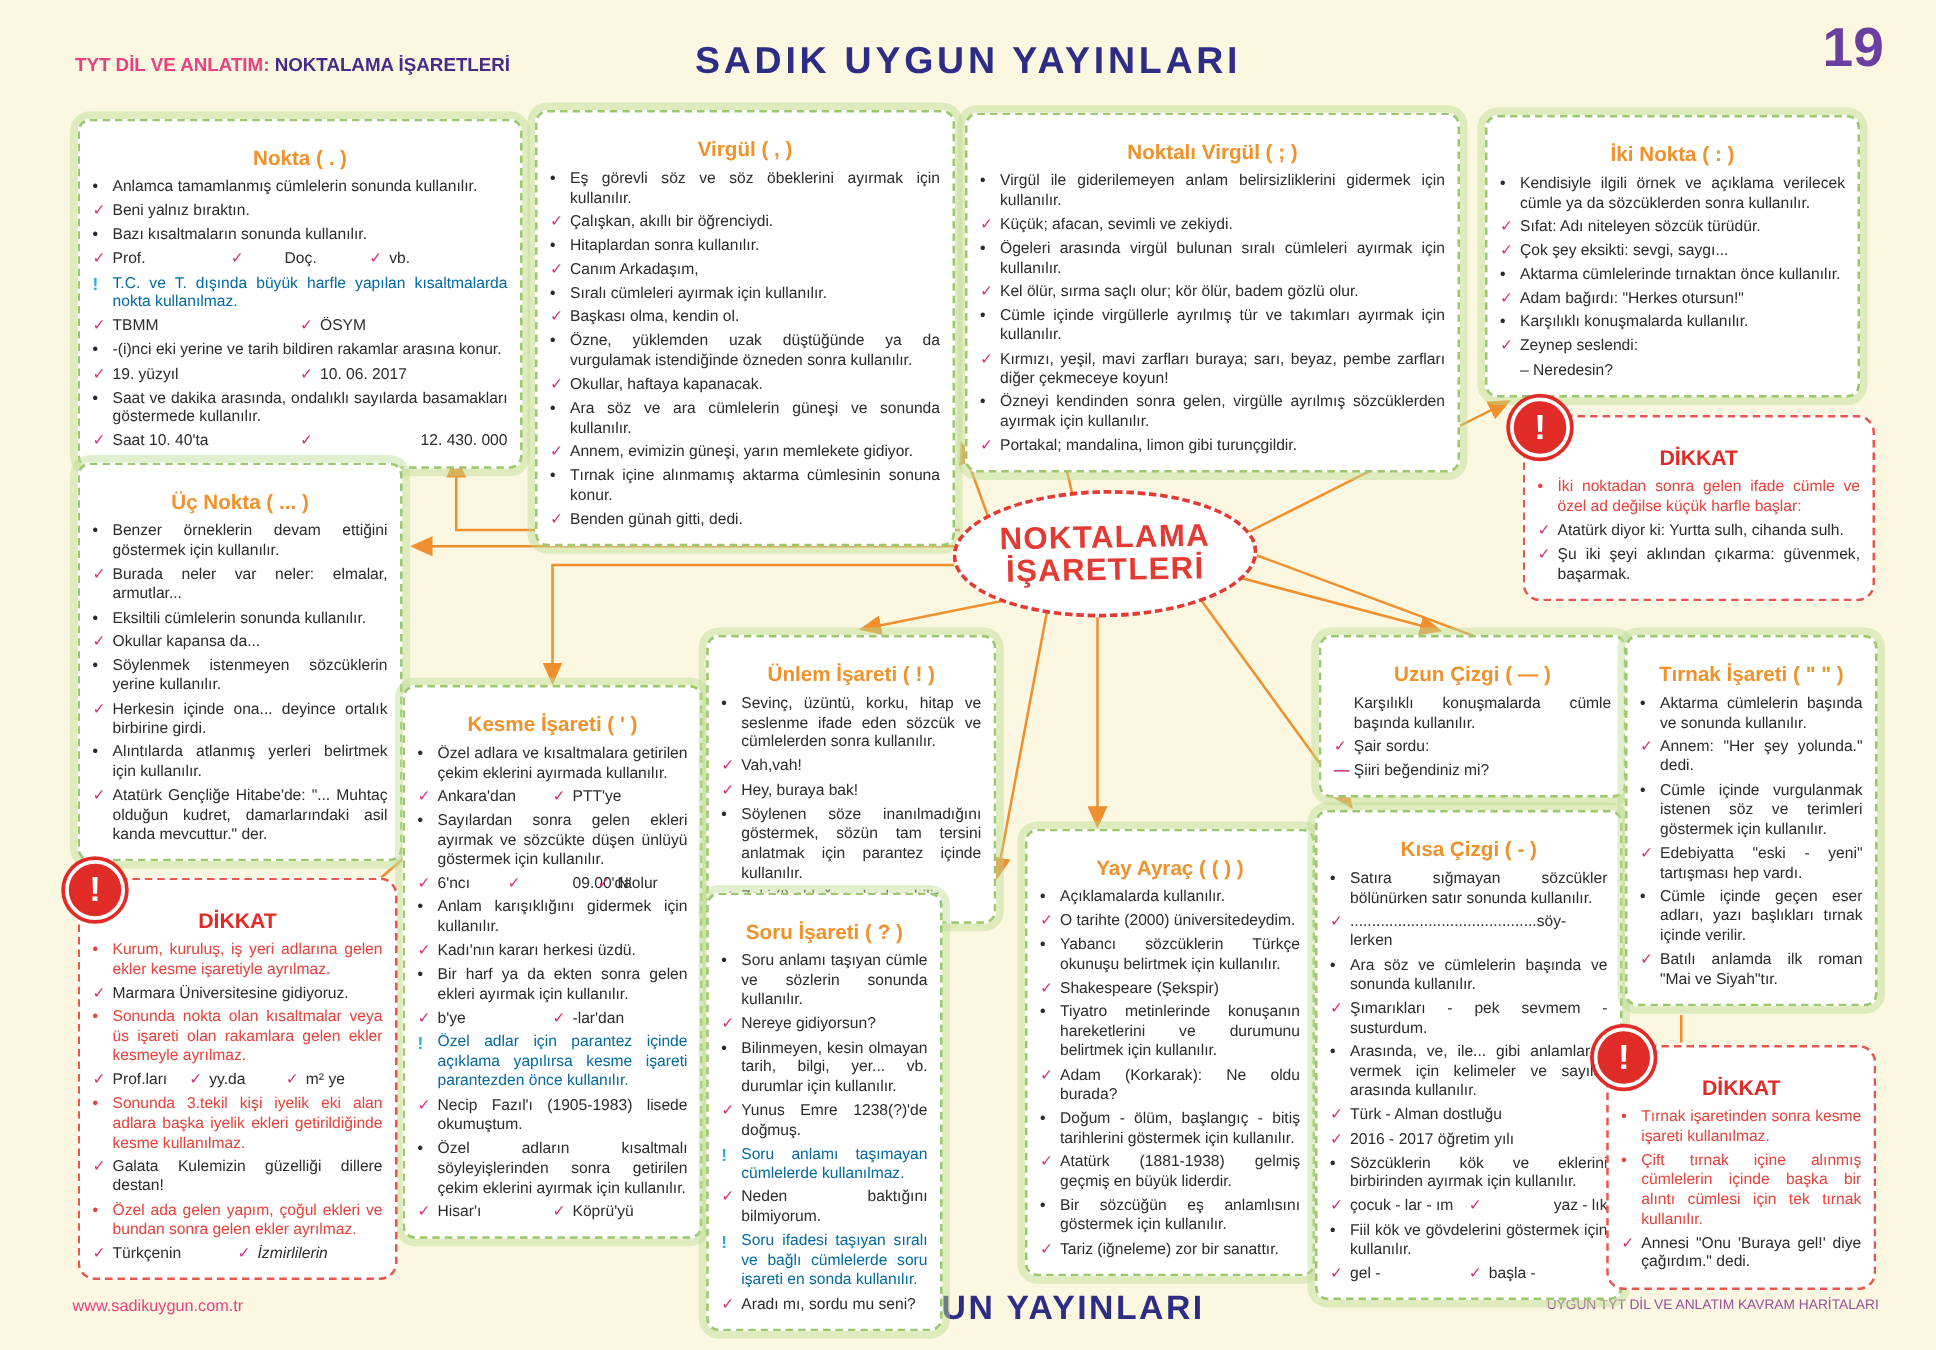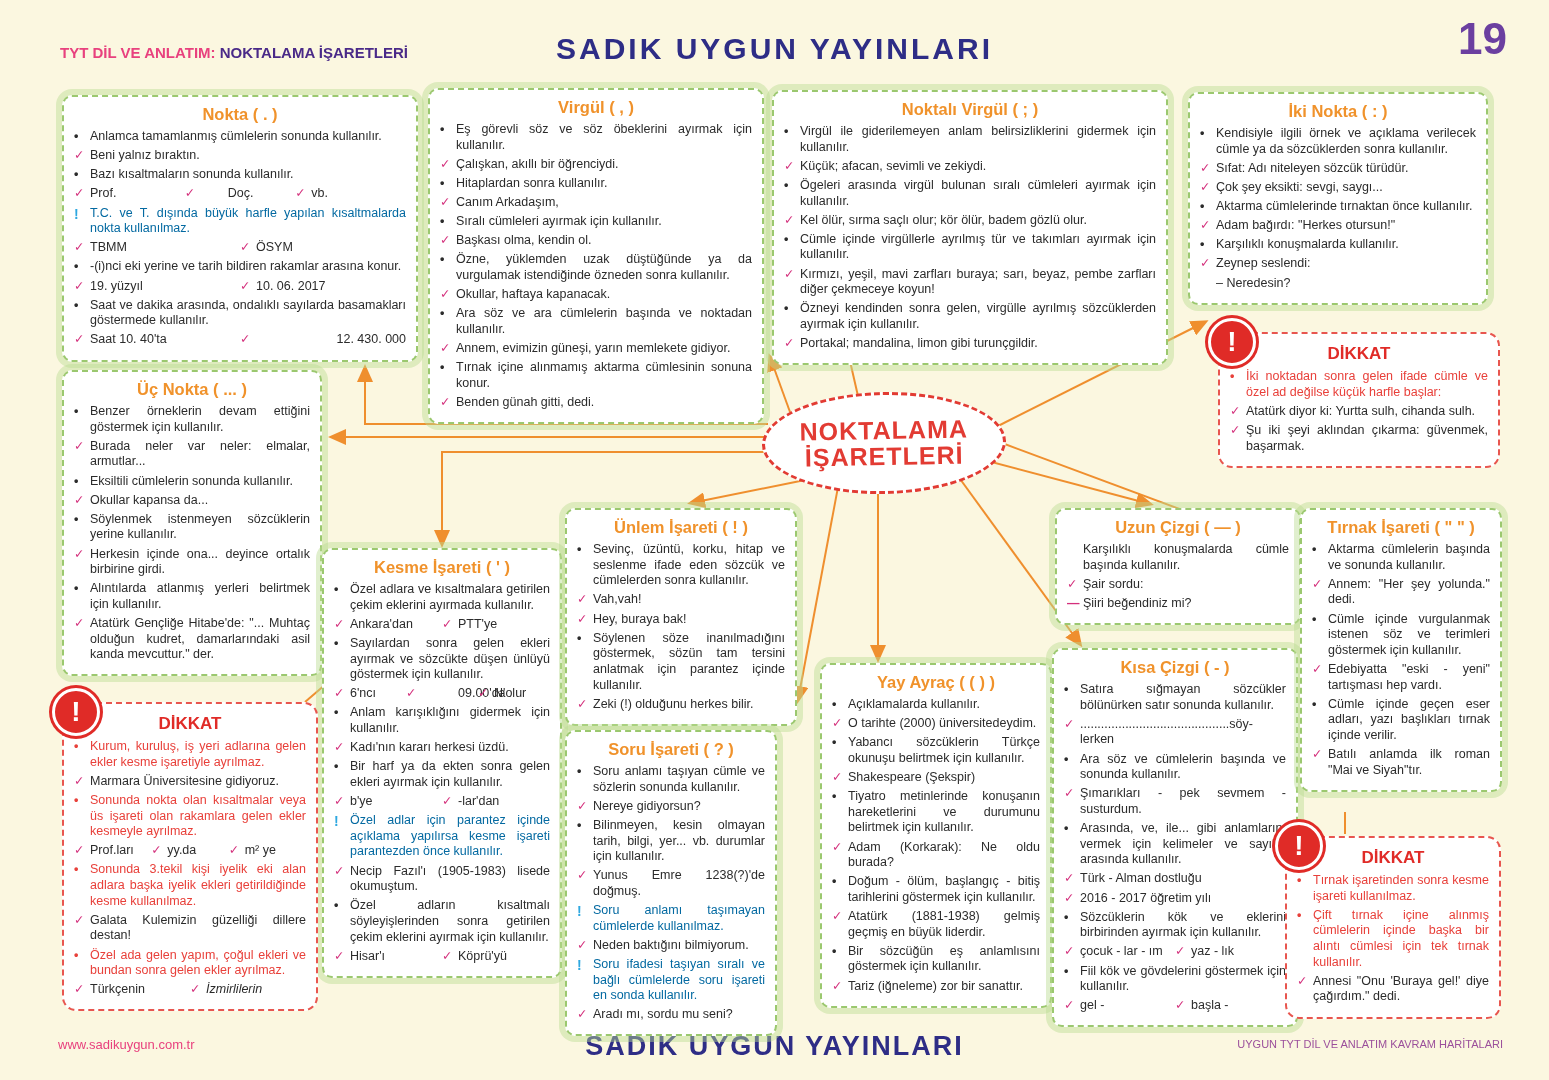--- a/index.html
+++ b/index.html
@@ -22,21 +22,21 @@
   .ftr-right{position:absolute;right:46px;bottom:30px;font-size:11px;color:#9b4f9b;}
   
   #connectors{position:absolute;left:0;top:0;z-index:1;}
   
   .box{
     position:absolute;z-index:2;background:#fff;
     border:2px dashed #9bc86f;border-radius:10px;
     box-shadow:0 0 0 6px rgba(186,219,146,.45);
     padding:6px 10px 8px 10px;box-sizing:border-box;
   }
-  .box-title{text-align:center;font-size:16.5px;font-weight:bold;color:#f0922b;margin:2px 0 5px 0;}
+  .box-title{text-align:center;font-size:16.5px;font-weight:bold;color:#f0922b;margin:15px 0 5px 0;}
   .line{display:flex;margin:0 0 3.5px 0;font-size:12.5px;line-height:1.25;}
   .mk{flex:0 0 16px;text-align:left;font-weight:bold;}
   .mk.b{color:#2b2b2b;}
   .mk.c{color:#d4307c;}
   .mk.w{color:#2fa8e0;font-size:14px;}
   .mk.d{color:#d4307c;}
   .mk.rb{color:#e8403a;}
   .tx{flex:1;min-width:0;text-align:justify;}
   .line.w .tx{color:#0369a1;}
   .row{display:flex;margin:0 0 3.5px 0;font-size:12.5px;line-height:1.25;}
@@ -197,21 +197,21 @@
       <div class="line b">
         <span class="mk b">•</span>
         <span class="tx">Özne, yüklemden uzak düştüğünde ya da vurgulamak istendiğinde özneden sonra kullanılır.</span>
       </div>
       <div class="line c">
         <span class="mk c">✓</span>
         <span class="tx">Okullar, haftaya kapanacak.</span>
       </div>
       <div class="line b">
         <span class="mk b">•</span>
-        <span class="tx">Ara söz ve ara cümlelerin başında ve noktadan kullanılır.</span>
+        <span class="tx">Ara söz ve ara cümlelerin güneşi ve sonunda kullanılır.</span>
       </div>
       <div class="line c">
         <span class="mk c">✓</span>
         <span class="tx">Annem, evimizin güneşi, yarın memlekete gidiyor.</span>
       </div>
       <div class="line b">
         <span class="mk b">•</span>
         <span class="tx">Tırnak içine alınmamış aktarma cümlesinin sonuna konur.</span>
       </div>
       <div class="line c">
@@ -430,21 +430,21 @@
       <div class="line b">
         <span class="mk b">•</span>
         <span class="tx">Söylenen söze inanılmadığını göstermek, sözün tam tersini anlatmak için parantez içinde kullanılır.</span>
       </div>
       <div class="line c">
         <span class="mk c">✓</span>
         <span class="tx">Zeki (!) olduğunu herkes bilir.</span>
       </div>
     </div>
 </div>
-<div class="box" style="left:565px;top:730px;width:212px;">
+<div class="box" style="left:565px;top:714px;width:189px;">
   <div class="box-title">Soru İşareti ( ? )</div>
     <div class="box-body">
       <div class="line b">
         <span class="mk b">•</span>
         <span class="tx">Soru anlamı taşıyan cümle ve sözlerin sonunda kullanılır.</span>
       </div>
       <div class="line c">
         <span class="mk c">✓</span>
         <span class="tx">Nereye gidiyorsun?</span>
       </div>
@@ -571,21 +571,21 @@
         <span class="mk b">•</span>
         <span class="tx">Sözcüklerin kök ve eklerini birbirinden ayırmak için kullanılır.</span>
       </div>
       <div class="row">
         <span class="row-item">
           <span class="mk c">✓</span>
           <span class="tx" style="text-align: left;">çocuk - lar - ım</span>
         </span>
         <span class="row-item">
           <span class="mk c">✓</span>
-          <span class="tx" style="text-align: left;">yaz - lık</span>
+          <span class="tx" style="text-align: right;">yaz - lık</span>
         </span>
       </div>
       <div class="line b">
         <span class="mk b">•</span>
         <span class="tx">Fiil kök ve gövdelerini göstermek için kullanılır.</span>
       </div>
       <div class="row">
         <span class="row-item">
           <span class="mk c">✓</span>
           <span class="tx" style="text-align: left;">gel -</span>

